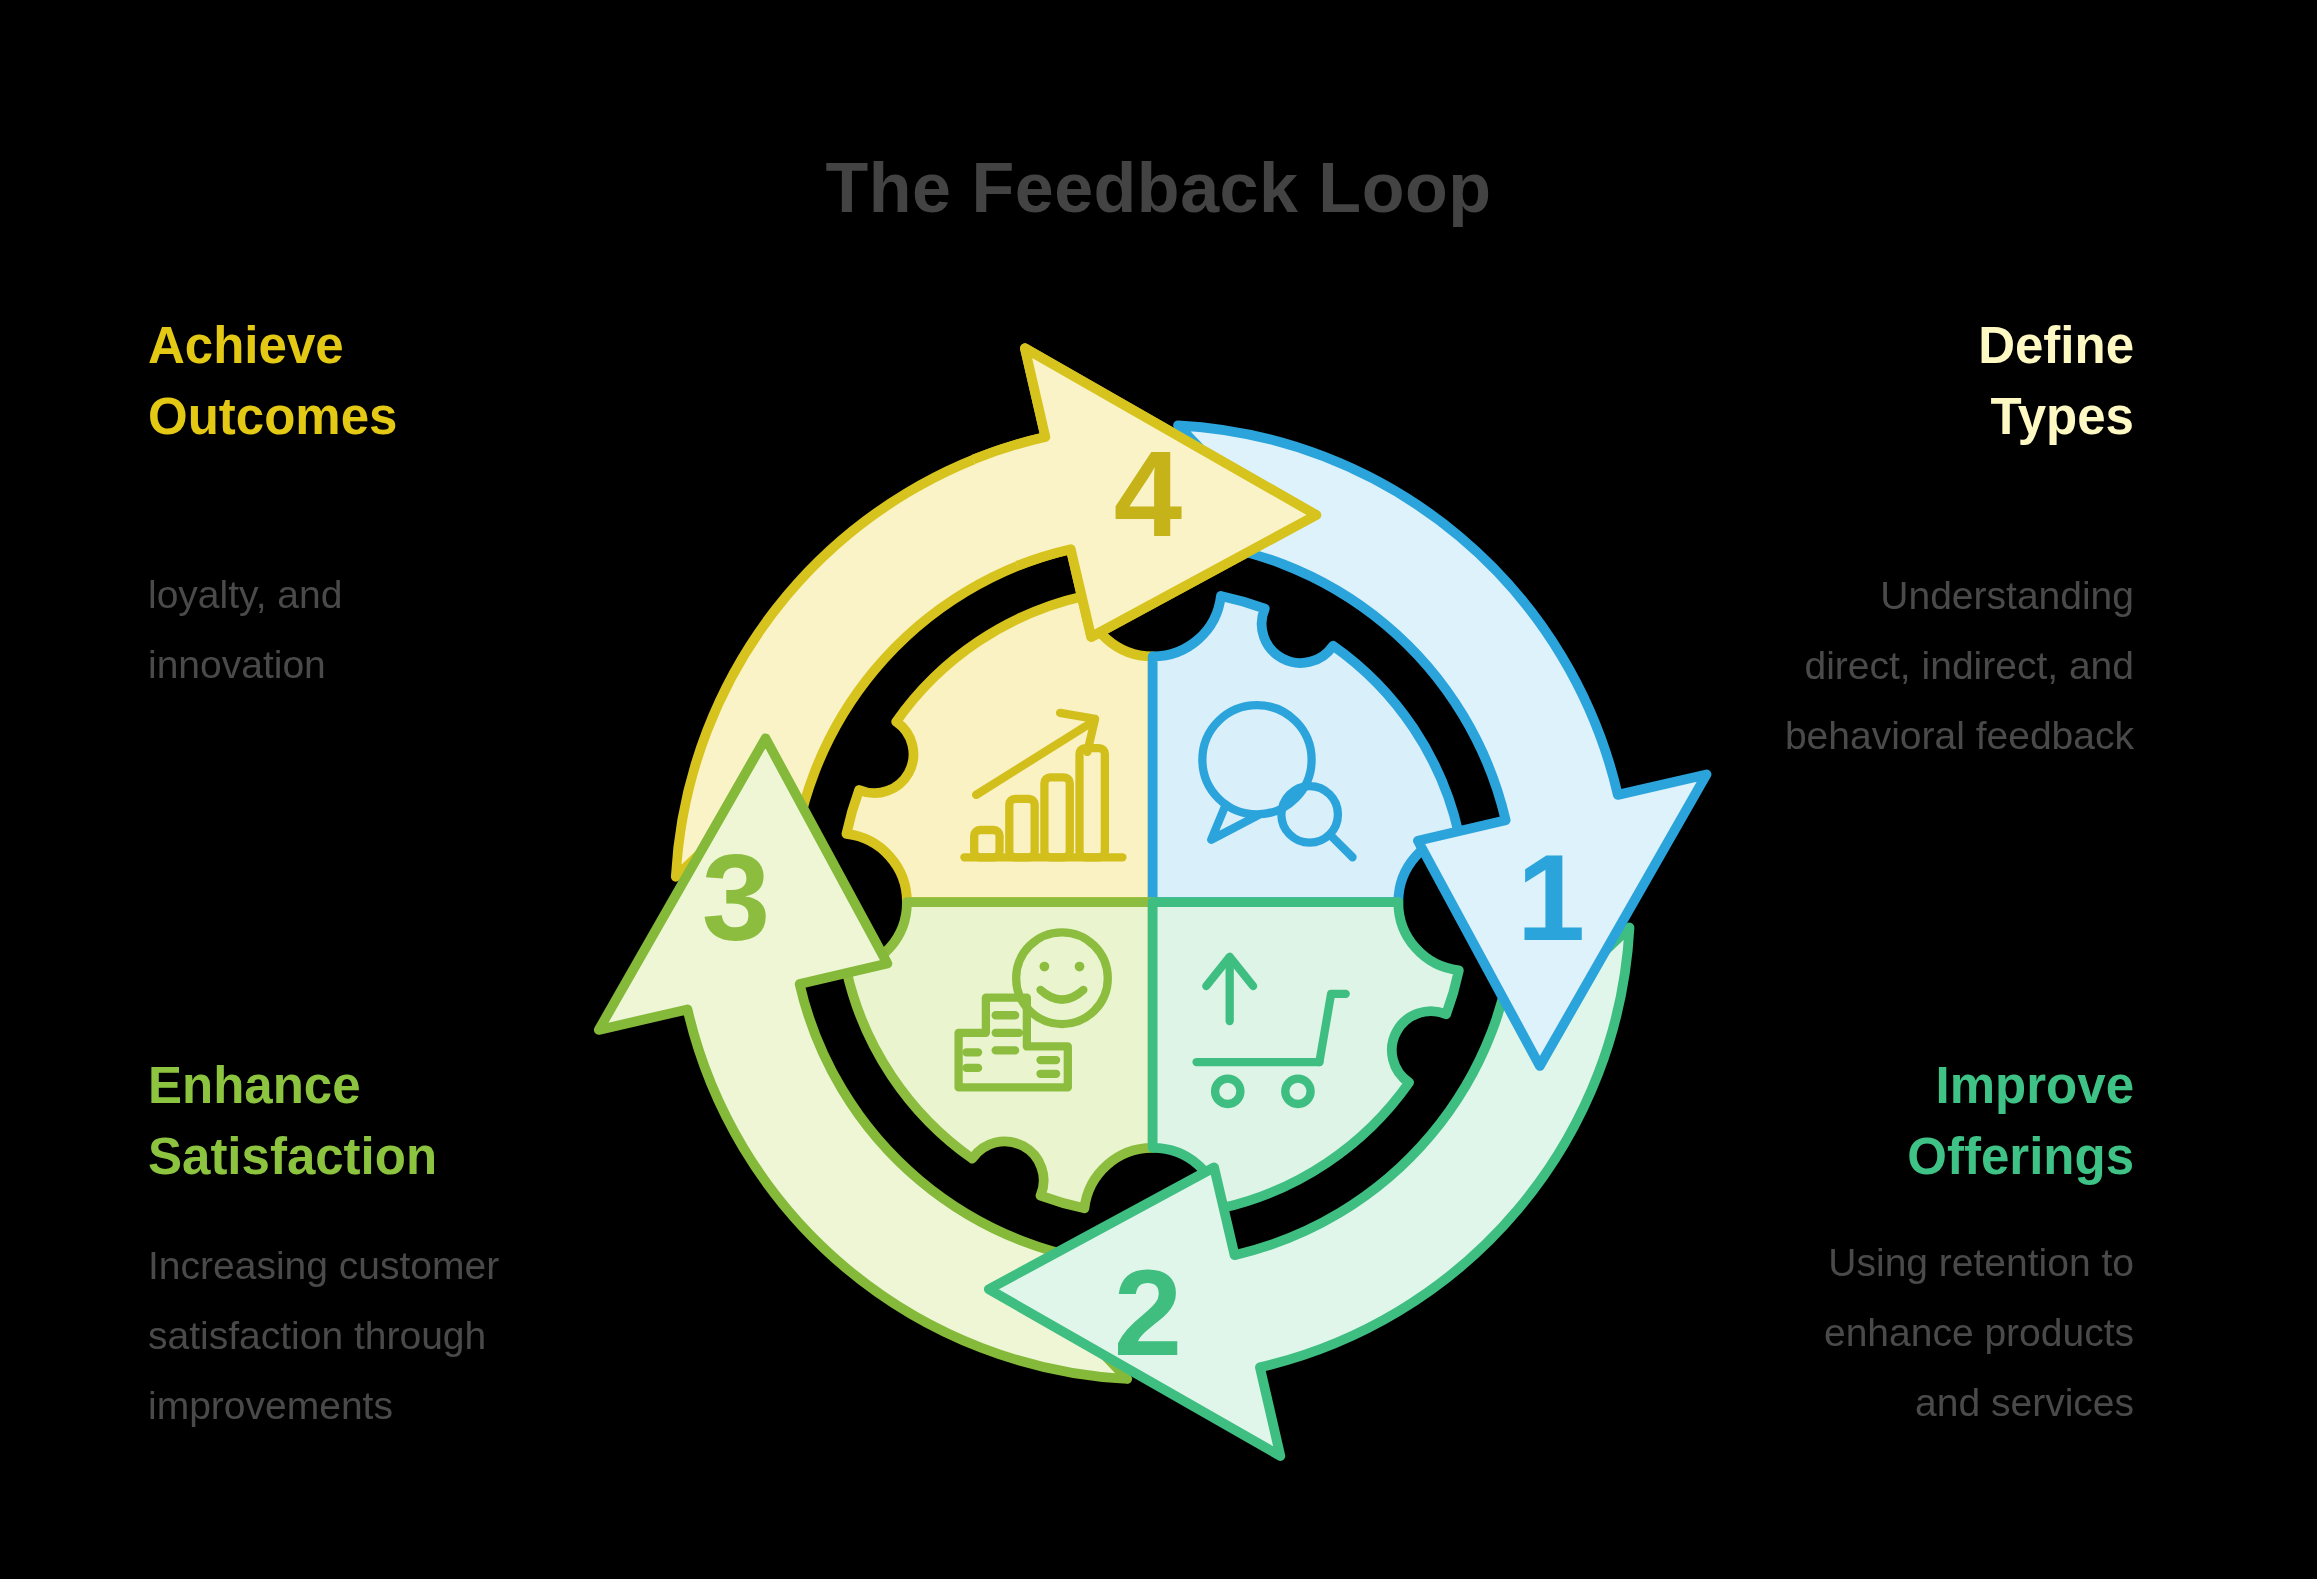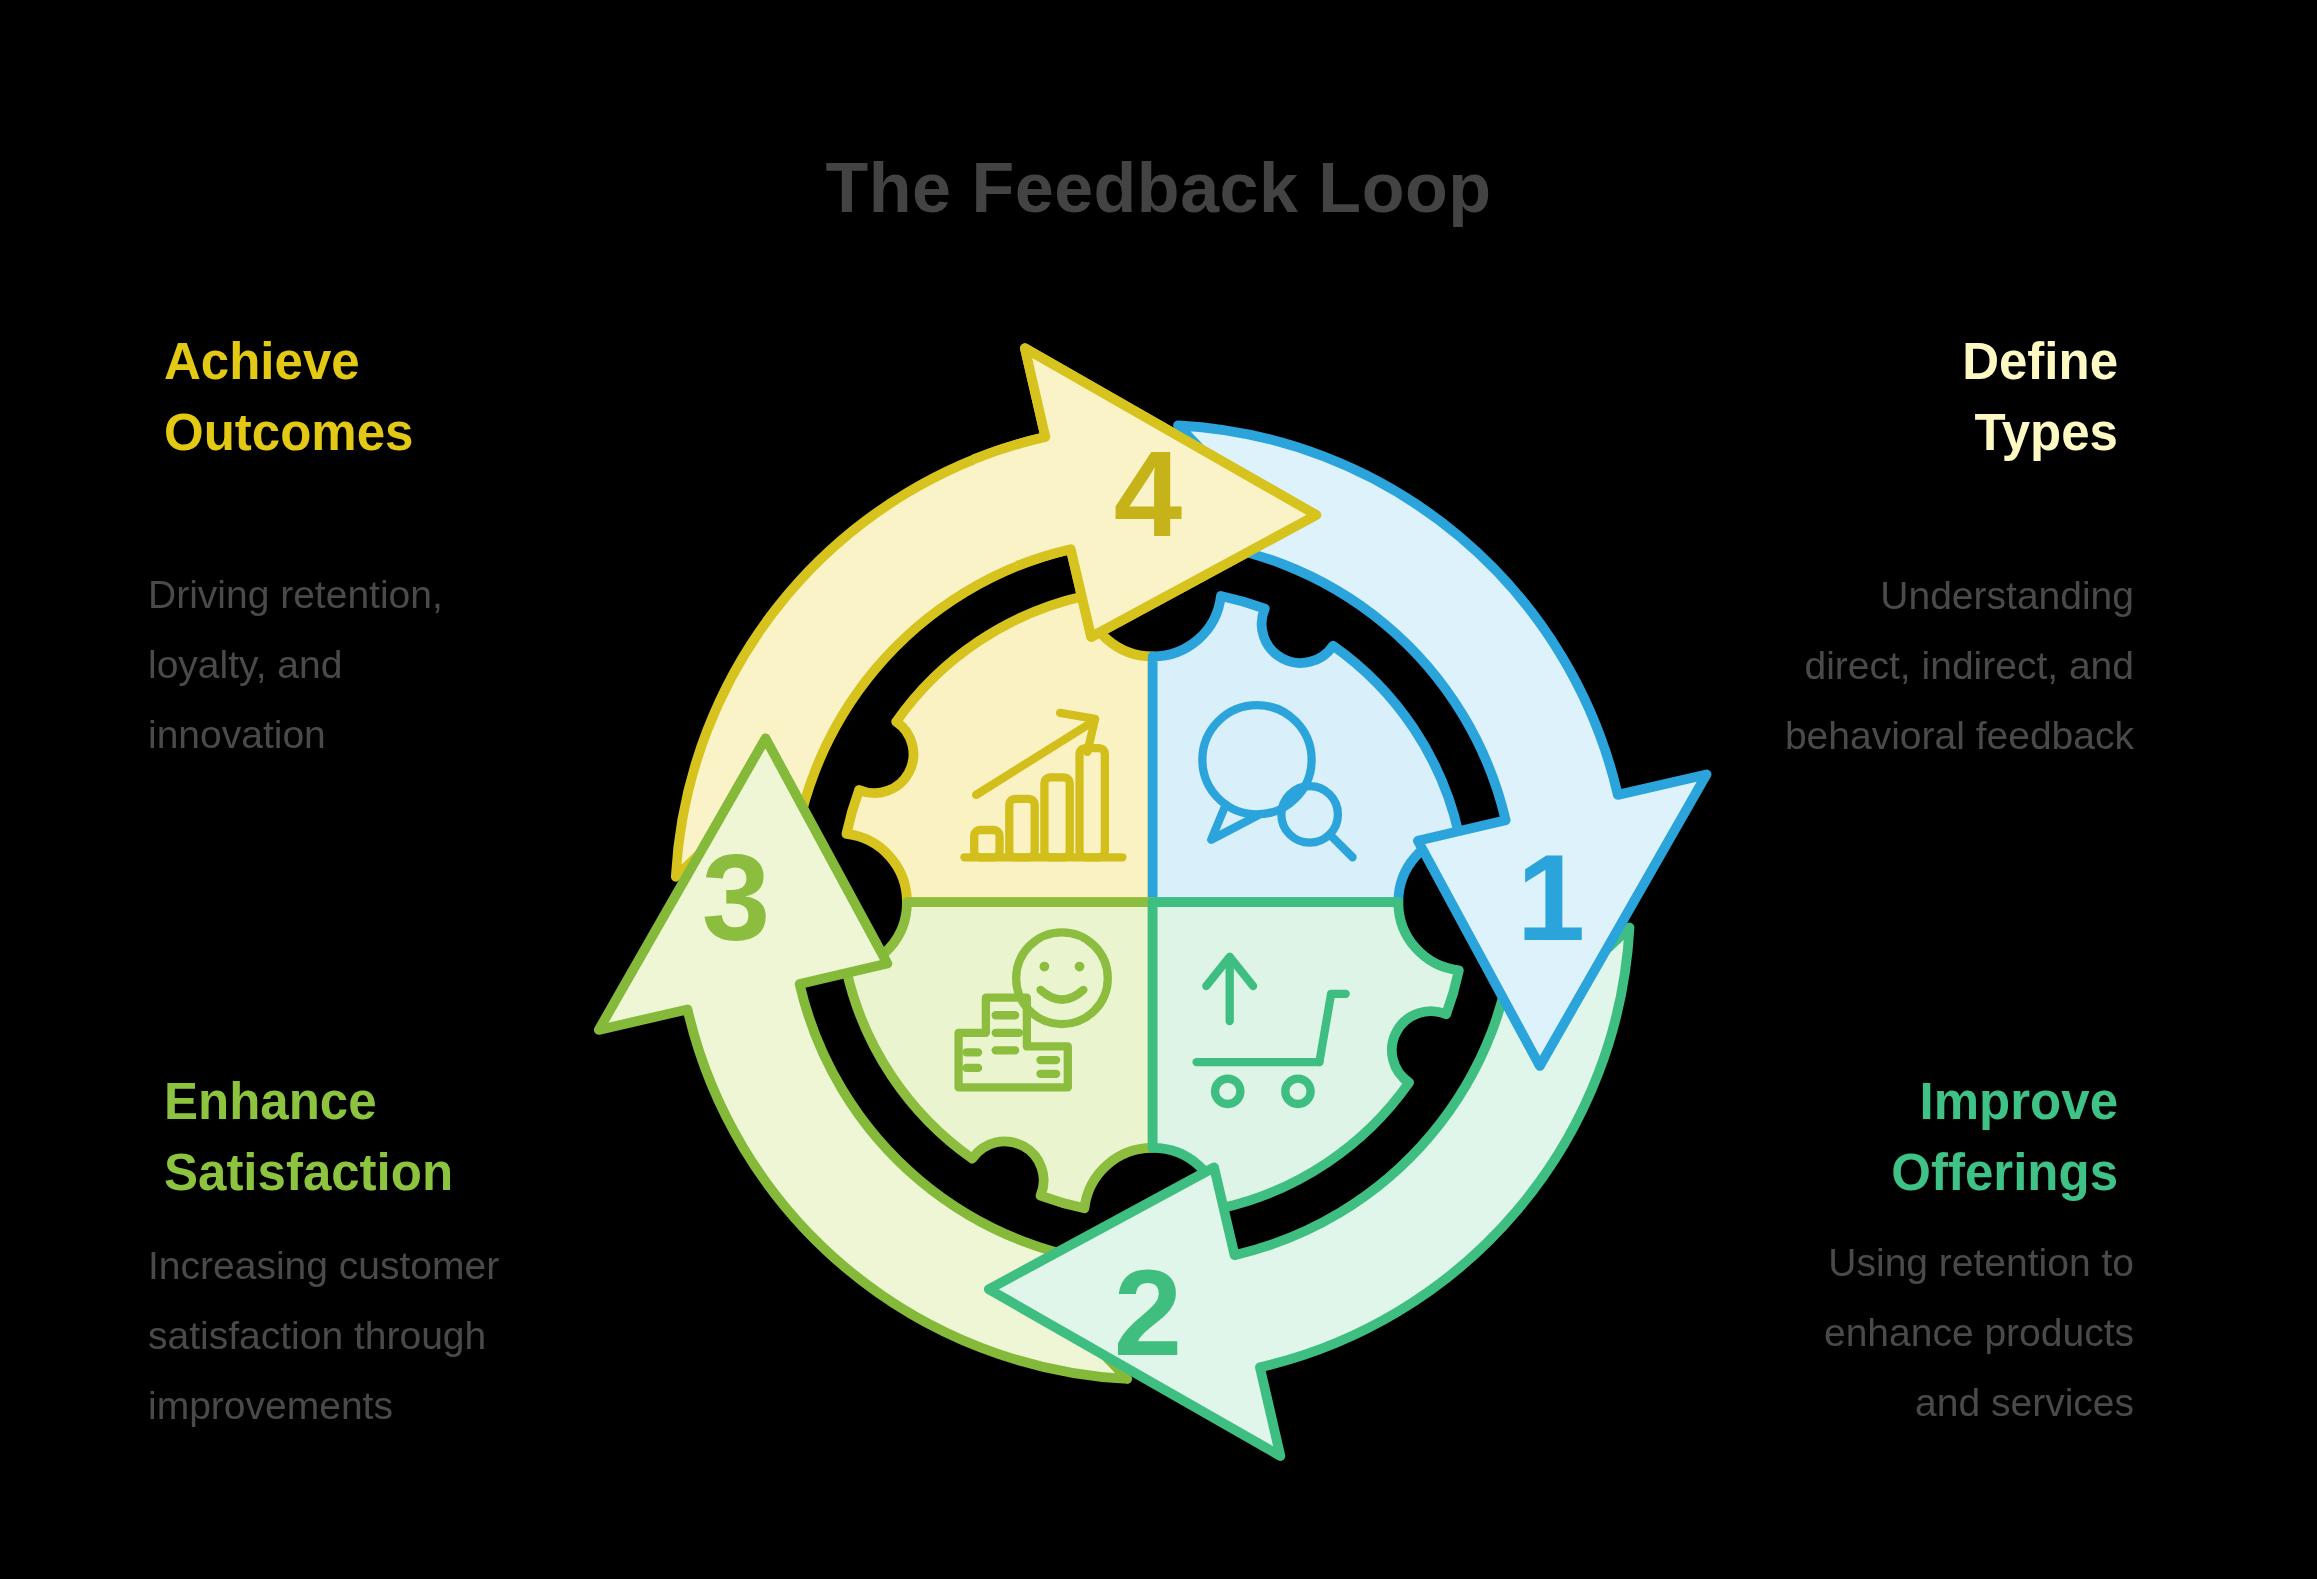--- a/index.html
+++ b/index.html
@@ -5,21 +5,21 @@
   html,body{margin:0;padding:0;background:#000;}
   body{width:2317px;height:1580px;position:relative;overflow:hidden;
        font-family:"Liberation Sans", sans-serif;}
   .stage{position:absolute;inset:0;padding-left:12px;}
   svg.loop{position:absolute;left:0;top:0;}
 
   .page-title{position:absolute;top:148px;left:0;width:2317px;text-align:center;
     font-size:70px;font-weight:700;color:#434343;letter-spacing:0.5px;}
 
   .corner{position:absolute;}
-  .corner h2{margin:16px;font-size:51px;font-weight:700;line-height:71px;}
+  .corner h2{margin:0;font-size:51px;font-weight:700;line-height:71px;}
   .corner p{margin:0;font-size:39px;font-weight:400;line-height:70px;color:#4a4a4a;}
   .corner span{display:block;white-space:nowrap;}
   .left-align{left:148px;text-align:left;}
   .right-align{right:183px;text-align:right;}
 
   .tl-head{top:310px;} .tl-body{top:560px;}
   .tr-head{top:310px;} .tr-body{top:561px;}
   .bl-head{top:1050px;} .bl-body{top:1231px;}
   .br-head{top:1050px;} .br-body{top:1228px;}
 
@@ -101,21 +101,20 @@
   <div class="step-number num-3">3</div>
 
   <div class="corner left-align tl-head">
     <h2 class="head-yellow">
       <span>Achieve</span>
       <span>Outcomes</span>
     </h2>
   </div>
   <div class="corner left-align tl-body">
     <p>
-      <span>Driving retention,</span>
       <span>loyalty, and</span>
       <span>innovation</span>
     </p>
   </div>
 
   <div class="corner right-align tr-head">
     <h2 class="head-blue">
       <span>Define</span>
       <span>Types</span>
     </h2>

